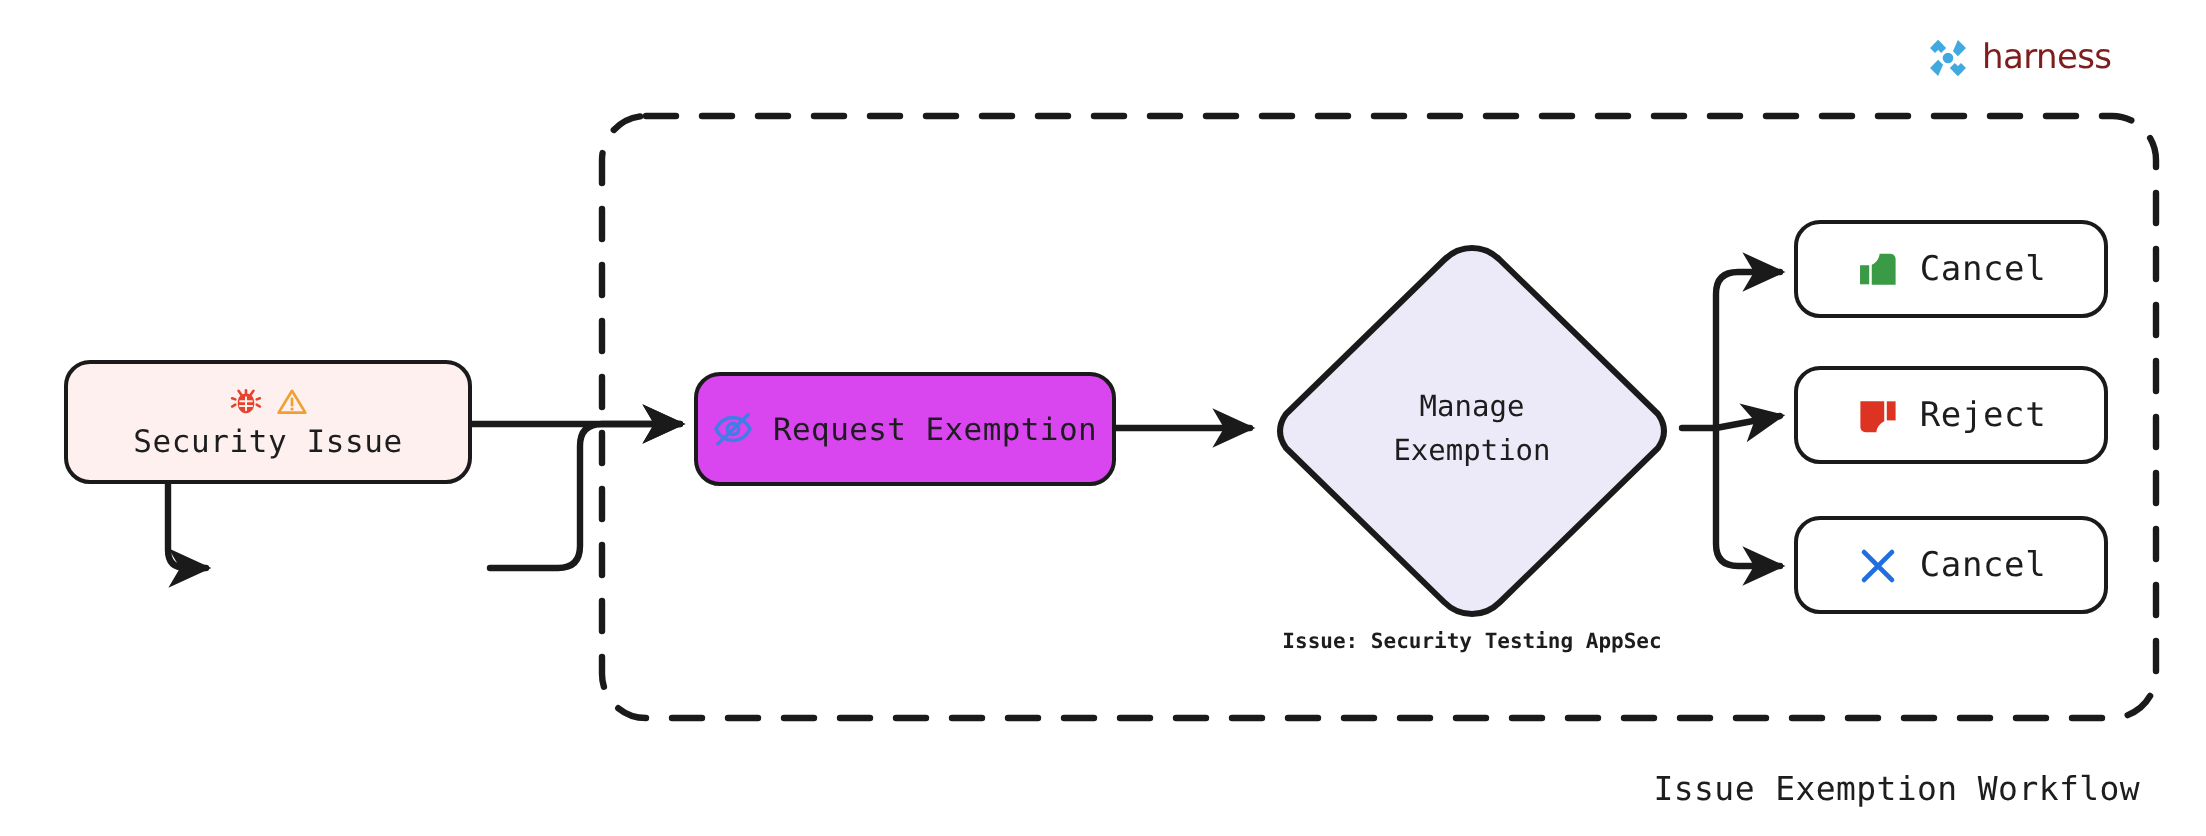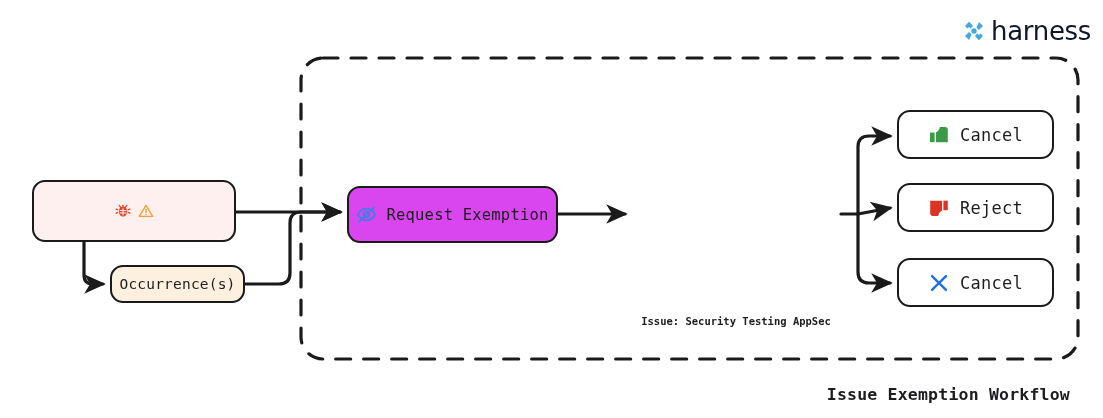--- a/index.html
+++ b/index.html
@@ -31,22 +31,22 @@
     position: absolute;
     left: 963px;
     top: 18px;
     display: flex;
     align-items: center;
     gap: 6px;
   }
   #brand .mark { width: 22px; height: 22px; display: block; }
   #brand .wordmark {
     font-family: "DejaVu Sans", sans-serif;
-    font-size: 26px;
-    color: #0f172a;
+    font-size: 17px;
+    color: #7f1d1d;
     letter-spacing: -0.3px;
     line-height: 1;
   }
 
   
   .node {
     position: absolute;
     box-sizing: border-box;
     border: 2.5px solid #1a1a1a;
     border-radius: 13px;
@@ -132,21 +132,21 @@
   #note-manage-role {
     left: 613px; top: 314px; width: 246px;
     font-size: 10.5px;
   }
   #caption-workflow {
     position: absolute;
     left: 718px; top: 385px; width: 352px;
     text-align: right;
     font-family: "DejaVu Sans Mono", monospace;
     font-size: 16.5px;
-    font-weight: bold;
+    font-weight: normal;
     color: #1d1d1f;
     letter-spacing: 0.2px;
   }
 
   .icon { display: block; }
 </style>
 </head>
 <body>
 
 <div id="canvas">
@@ -205,37 +205,50 @@
           <path d="M12 8.4 L12 18.2"></path>
           <path d="M7.6 11.4 L16.4 11.4 M7.4 15 L16.6 15"></path>
         </g>
       </svg>
       <svg class="icon" width="16" height="16" viewBox="0 0 24 24">
         <path d="M12 3.6 L22 20 L2 20 Z" fill="none" stroke="#f0a030" stroke-width="2" stroke-linejoin="round"></path>
         <path d="M12 9.6 L12 14.4" stroke="#f0a030" stroke-width="2" stroke-linecap="round"></path>
         <circle cx="12" cy="17.2" r="1.15" fill="#f0a030"></circle>
       </svg>
     </div>
-  </div>
-
-  <div class="node" id="node-occurrences">
-    <span>Occurrence(s)</span>
-  </div>
+    <div class="label">Security Issue</div>
+  </div>
+
 
   <div class="node" id="node-request-exemption">
     <svg class="icon" width="21" height="21" viewBox="0 0 24 24">
       <g fill="none" stroke="#3f7ee6" stroke-width="2" stroke-linecap="round" stroke-linejoin="round">
         <path d="M2.2 12 C4.4 7.8 8 5.4 12 5.4 C16 5.4 19.6 7.8 21.8 12 C19.6 16.2 16 18.6 12 18.6 C8 18.6 4.4 16.2 2.2 12 Z"></path>
         <circle cx="12" cy="12" r="3.2"></circle>
         <path d="M3.4 20.4 L20.6 3.8"></path>
       </g>
     </svg>
     <span>Request Exemption</span>
   </div>
 
+  <div id="node-manage-exemption">
+    <svg width="210" height="195" viewBox="0 0 210 195">
+      <path d="M 105 6
+               Q 113 6 119 12
+               L 198 89 Q 204 97.5 198 106
+               L 119 183 Q 113 189 105 189
+               Q 97 189 91 183
+               L 12 106 Q 6 97.5 12 89
+               L 91 12 Q 97 6 105 6 Z" fill="#eceaf9" stroke="#1a1a1a" stroke-width="3"></path>
+    </svg>
+    <div class="diamond-text">
+      <span>Manage</span>
+      <span>Exemption</span>
+    </div>
+  </div>
   <div class="note" id="note-manage-role">Issue: Security Testing AppSec</div>
 
   <div class="node action" id="node-approve">
     <svg class="icon" width="22" height="22" viewBox="0 0 24 24">
       <rect x="2.2" y="9.4" width="5" height="10.4" fill="#3b9a46"></rect>
       <path d="M8.6 20 L8.6 9.2 C11 8 12.6 5.8 12.9 3.2 L18.6 3.2 C20.4 3.2 21.6 4.4 21.6 6 L21.6 20 Z" fill="#3b9a46"></path>
     </svg>
     <span>Cancel</span>
   </div>
 

